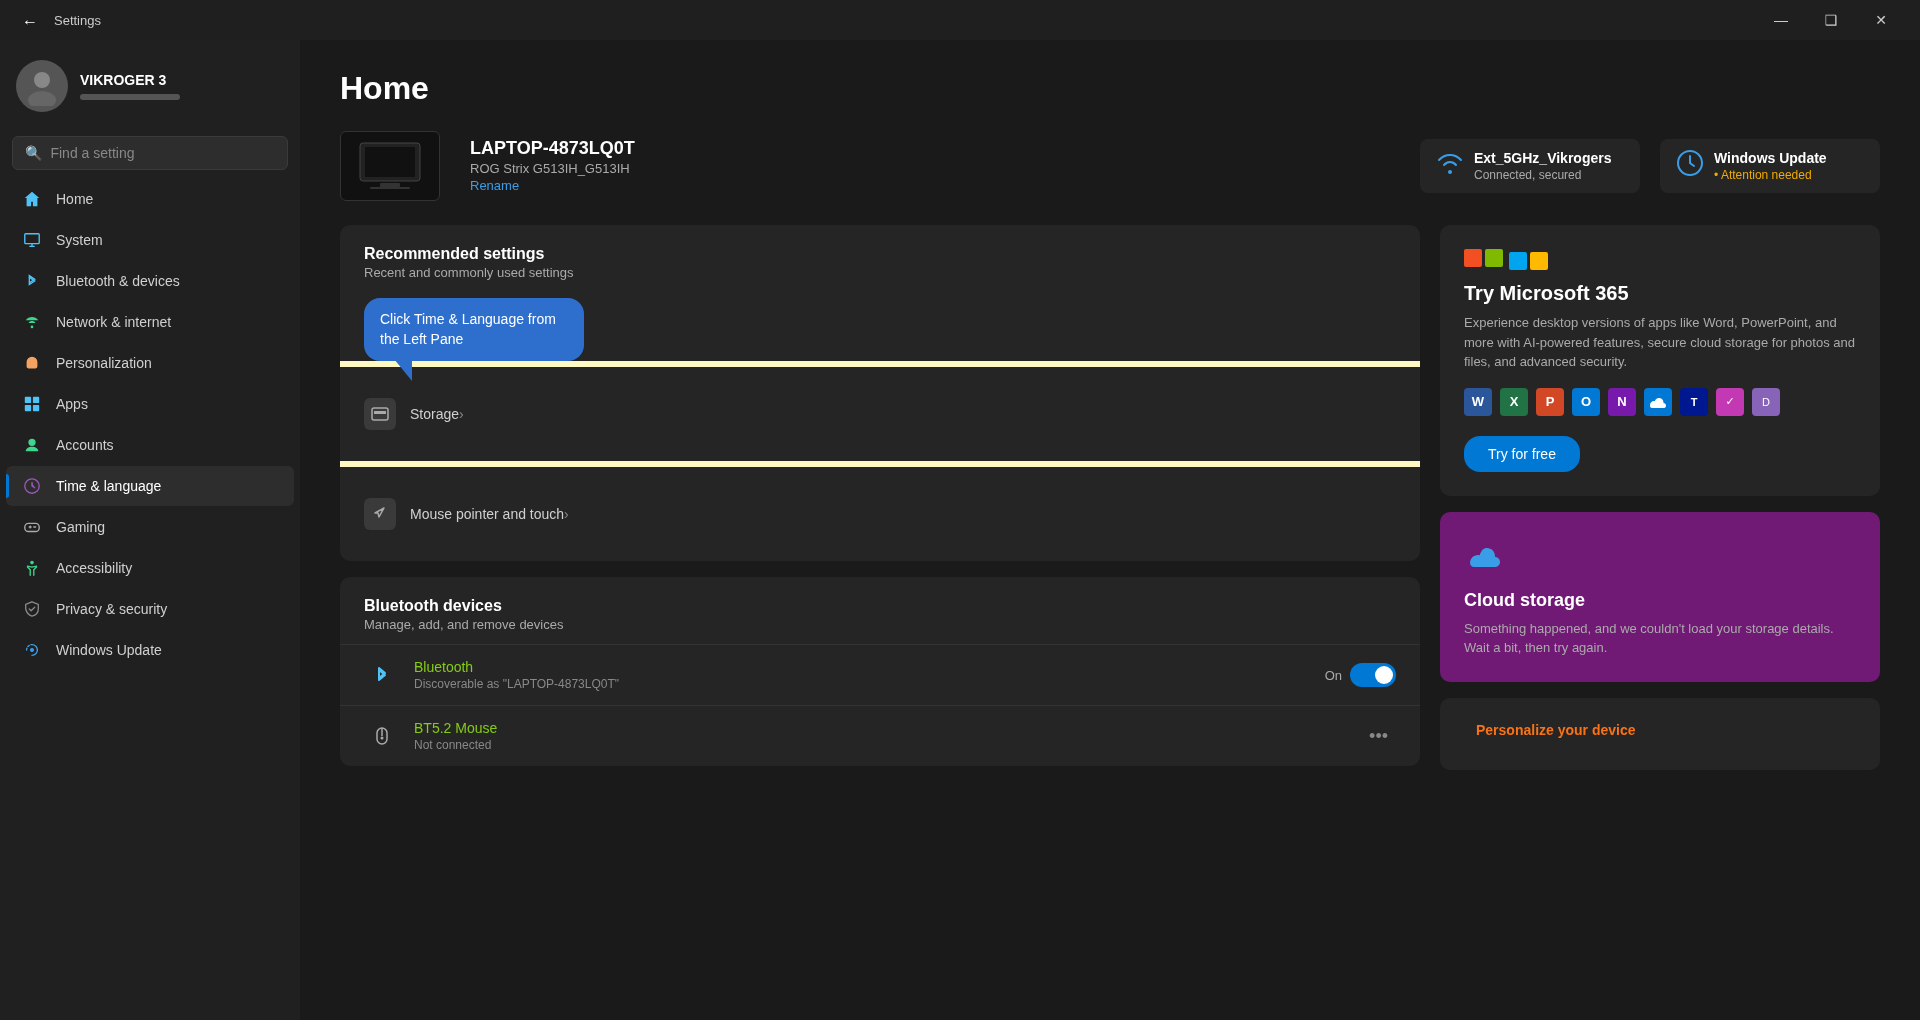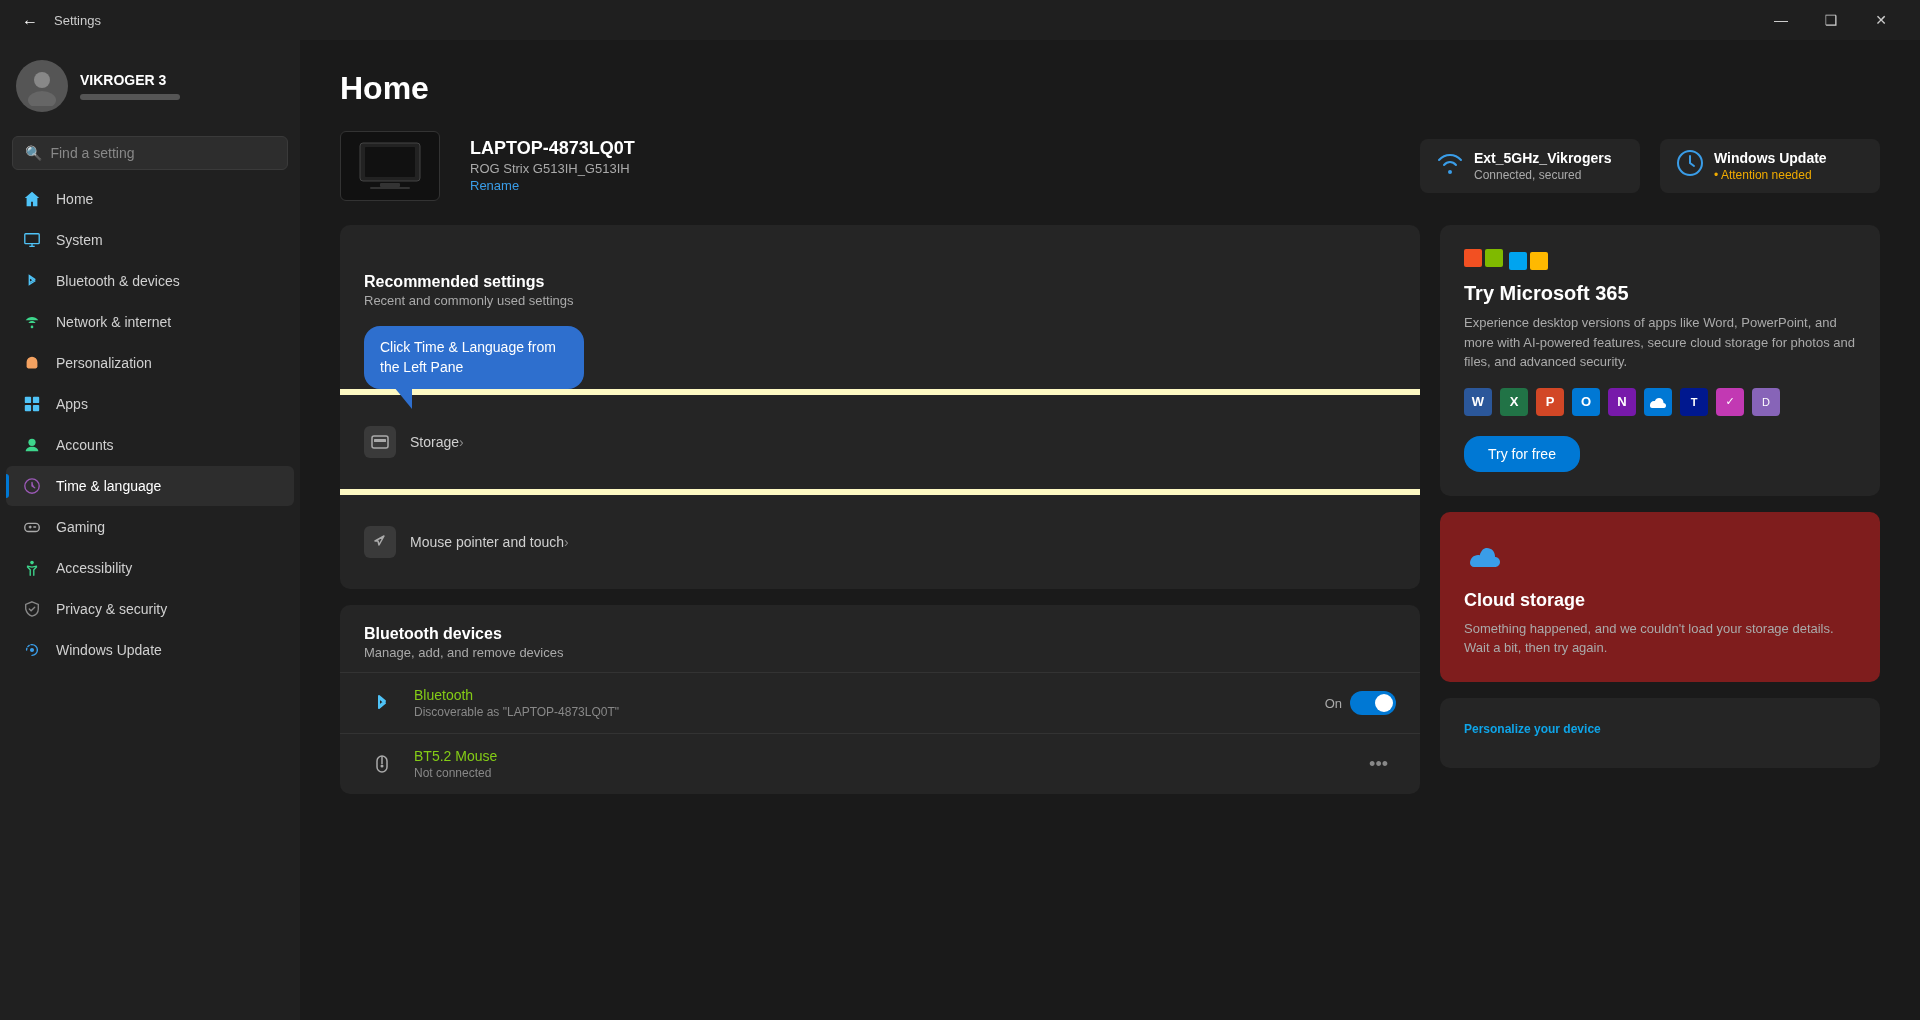--- a/index.html
+++ b/index.html
@@ -276,21 +276,20 @@
     }
 
     
     .rec-header {
       padding: 20px 24px 6px;
     }
     .rec-title {
       font-size: 16px;
       font-weight: 600;
       color: #fff;
-      margin-top: 28px;
     }
     .rec-sub {
       font-size: 13px;
       color: #aaa;
       margin-top: 2px;
     }
 
     
     .tooltip-container {
       position: relative;
@@ -454,21 +453,21 @@
       color: #fff;
       border: none;
       border-radius: 16px;
       padding: 10px 24px;
       font-size: 14px;
       font-weight: 500;
       cursor: pointer;
     }
 
     .cloud-card {
-      background: #7f1d1d;
+      background: #701a75;
       border-radius: 10px;
       padding: 24px;
     }
     .cloud-icon {
       font-size: 36px;
       color: #3a9de8;
       margin-bottom: 12px;
     }
     .cloud-title {
       font-size: 18px;
@@ -481,24 +480,25 @@
       color: #aaa;
       line-height: 1.5;
     }
 
     .personalize-card {
       background: #252525;
       border-radius: 10px;
       padding: 24px;
     }
     .personalize-title {
-      font-size: 12px;
+      font-size: 14px;
       font-weight: 600;
-      color: #0ea5e9;
+      color: #f97316;
       margin-bottom: 8px;
+      margin-left: 12px;
     }
 
     
     .callout-arrow {
       display: inline-block;
       width: 0; height: 0;
       border-left: 18px solid transparent;
       border-top: 22px solid #2e6fce;
       position: absolute;
       bottom: -20px;

